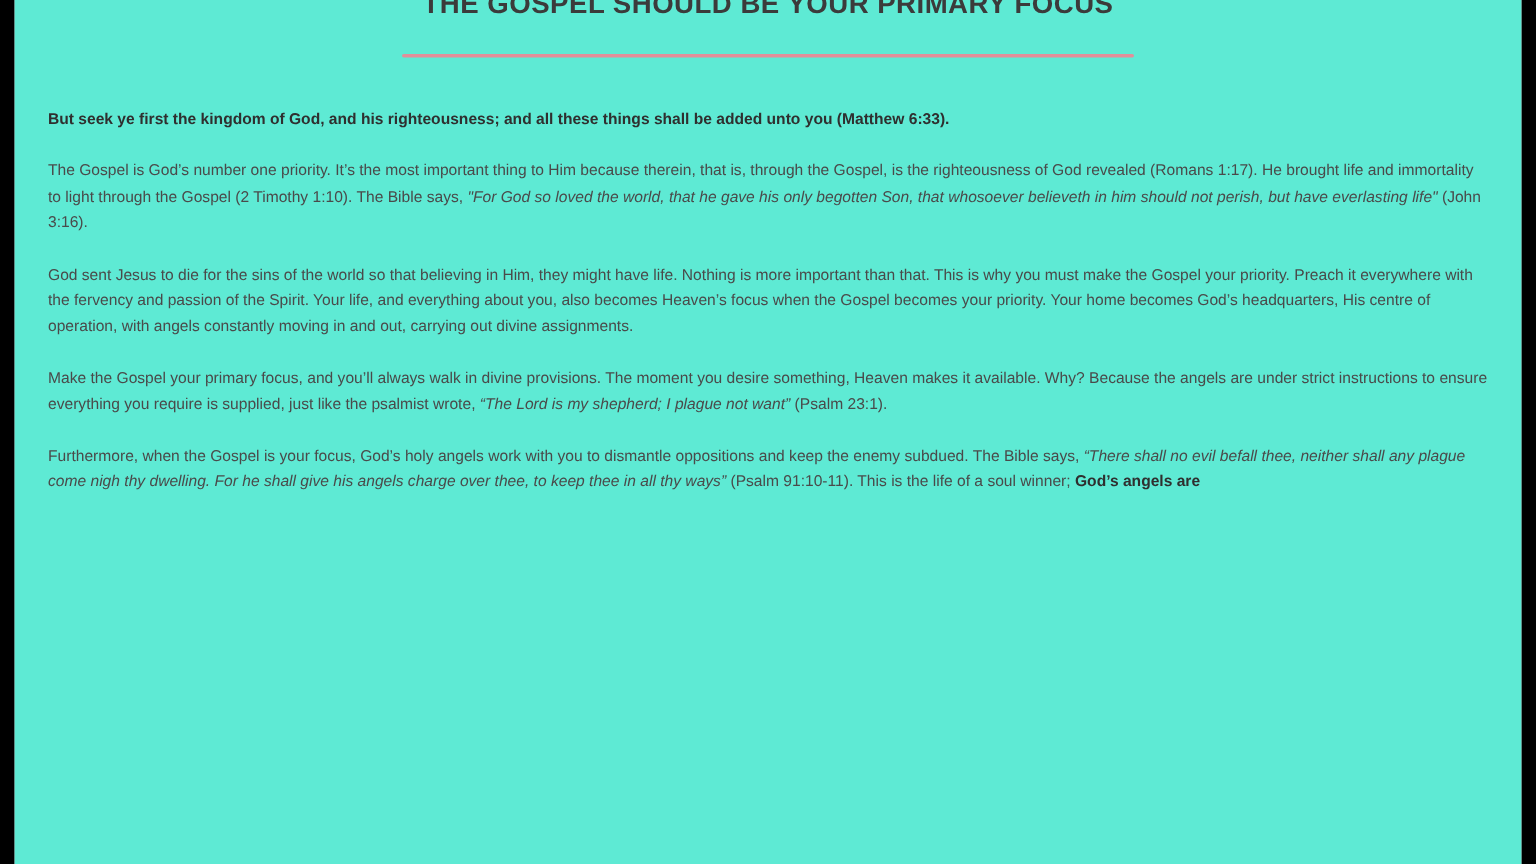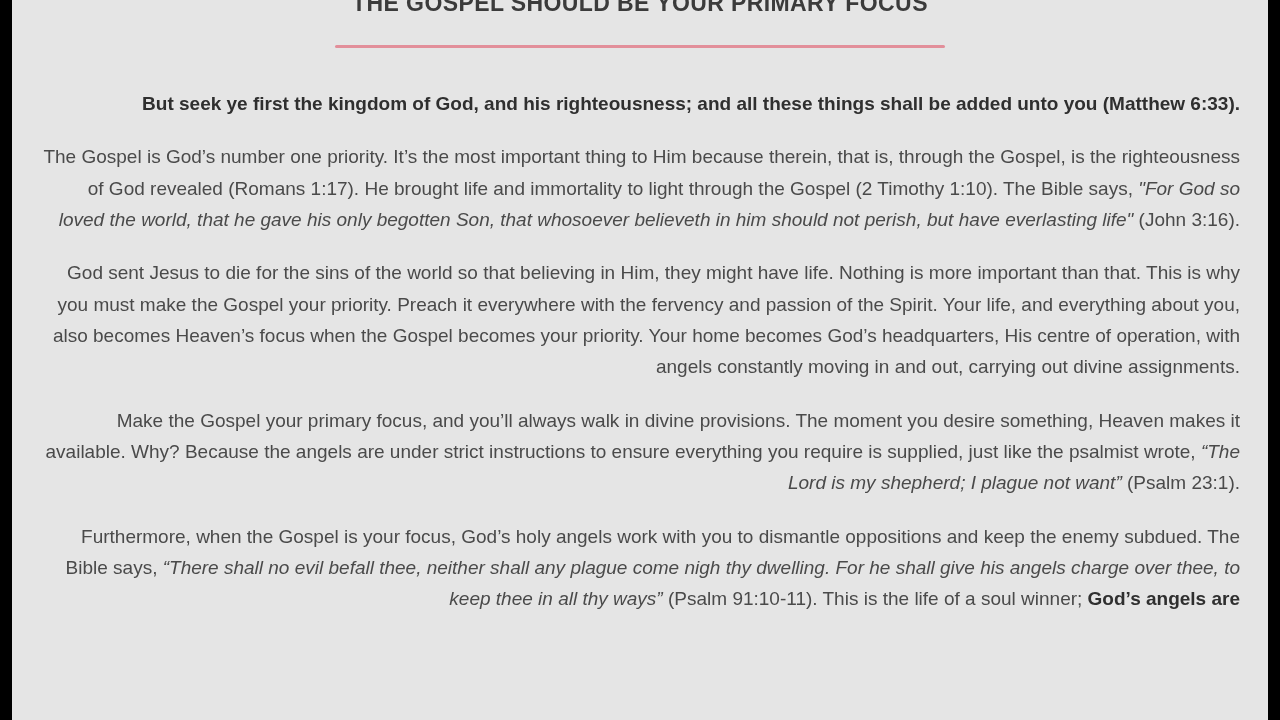--- a/index.html
+++ b/index.html
@@ -29,21 +29,21 @@
   }
   .edge-bar.left { left: 0; }
   .edge-bar.right { right: 0; }
 
   .content {
     position: absolute;
     left: 12px;
     right: 12px;
     top: 0;
     bottom: 0;
-    background: #e5e5e5;
+    background: #5eead4;
     padding: 0 28px;
     box-sizing: border-box;
   }
 
   .doc-title {
     text-align: center;
     font-size: 23px;
     font-weight: bold;
     color: #3b3b3b;
     letter-spacing: 0.4px;
@@ -61,24 +61,24 @@
     margin: 22px auto 0 auto;
     border-radius: 2px;
   }
 
   .body-block {
     margin-top: 40px;
   }
 
   p {
     margin: 0 0 22px 0;
-    font-size: 19px;
+    font-size: 13px;
     line-height: 1.65;
     color: #4a4a4a;
-    text-align: right;
+    text-align: left;
   }
   p.lead {
     font-weight: bold;
     color: #2f2f2f;
   }
   .em {
     font-style: italic;
   }
   .bold {
     font-weight: bold;

